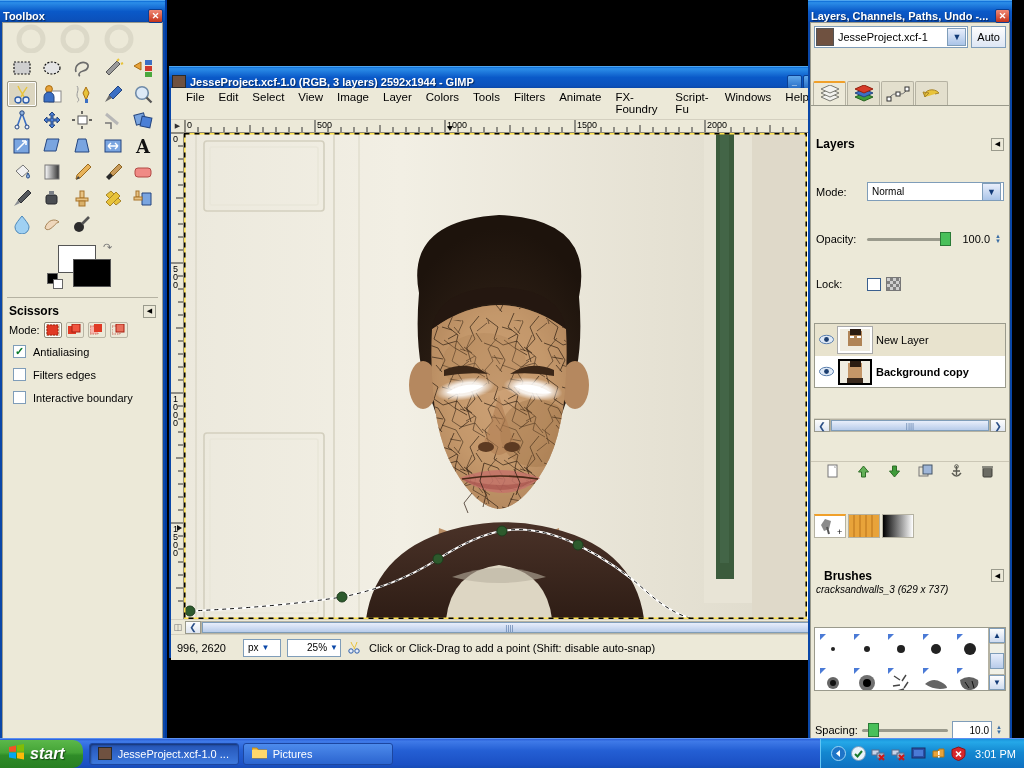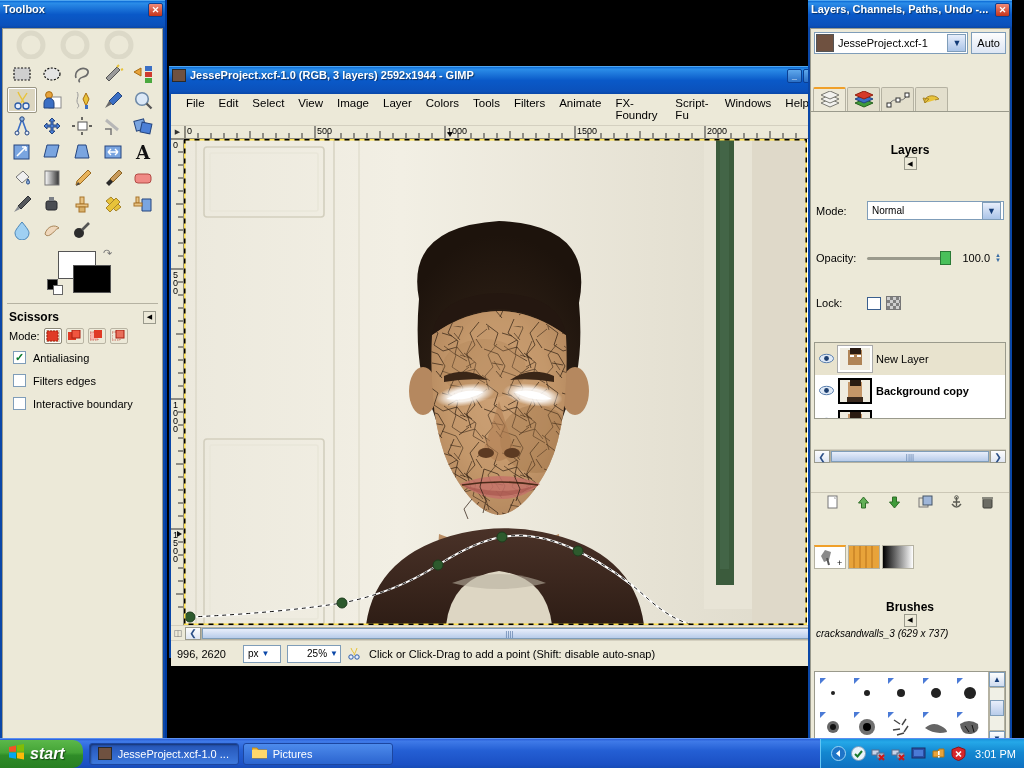--- a/index.html
+++ b/index.html
@@ -5,23 +5,23 @@
   * { box-sizing: border-box; margin:0; padding:0; }
   html,body { width:1024px; height:768px; overflow:hidden; }
   body {
     font-family: "Liberation Sans", sans-serif;
     font-size: 11px;
     background:#000;
     position:relative;
   }
   
   .xp-title {
-    height:28px;
+    height:22px;
     background: linear-gradient(to bottom,#0a6ad6 0%,#2b8de8 8%,#0a59c8 50%,#0b51bb 90%,#0a47a8 100%);
-    display:flex; align-items:flex-start; padding:2px 2px 0 3px;
+    display:flex; align-items:center; padding:8px 2px 0 3px;
     color:#fff; font-weight:bold; font-size:11px;
     border-top:1px solid #4fa5ef;
   }
   .xp-title .t-label { flex:1; overflow:hidden; white-space:nowrap; text-shadow:1px 1px 1px rgba(0,0,0,.5); }
   .xp-btn {
     width:15px;height:14px;margin-left:1px;border:1px solid #0b3f93;border-radius:2px;
     background:linear-gradient(to bottom,#5fa8ec,#2a6fc6);
     display:flex;align-items:center;justify-content:center;color:#fff;font-size:9px;font-weight:bold;
   }
   .xp-btn.close { background:linear-gradient(to bottom,#f08a77,#c5331a); }
@@ -75,21 +75,21 @@
   .imgsel { display:flex; align-items:center; gap:3px; padding:3px; }
   .imgsel .fld { flex:1; display:flex; align-items:center; background:#fff; border:1px solid #7f9db9; height:22px; padding:1px;}
   .imgsel .thumb { width:18px;height:18px; background:#6f5140; border:1px solid #555; margin-right:4px;}
   .dd { width:19px;height:18px;background:linear-gradient(#e8eefb,#aac4e8);border:1px solid #7f9db9;
         display:flex;align-items:center;justify-content:center;color:#123a77;font-size:9px;}
   .autobtn { border:1px solid #7f9db9;background:linear-gradient(#fdfdfd,#dde6f4); height:22px; padding:0 5px; display:flex;align-items:center;font-size:11px;}
   .dtabs { display:flex; gap:1px; padding:2px 2px 0 2px; background:#ece9d8; border-bottom:1px solid #9a9a8c;}
   .dtab { width:33px;height:24px;border:1px solid #b5b2a2;border-bottom:none;background:#e3dfcd;
           display:flex;align-items:center;justify-content:center; border-radius:2px 2px 0 0;}
   .dtab.sel { background:#ece9d8; border-top:2px solid #f0a02a; }
-  .lay-head { display:flex;align-items:center;padding:3px 5px 1px 5px;flex-direction:column;}
+  .lay-head { display:flex;align-items:center;padding:3px 5px 1px 5px;}
   .lay-head .ttl{ font-weight:bold; font-size:12px; flex:1;}
   .kv { display:flex; align-items:center; gap:5px; padding:2px 5px; }
   .kv .k { width:46px; font-size:11px;}
   .slider { flex:1; height:12px; position:relative; display:flex; align-items:center;}
   .slider .trk { height:3px; background:#9a9a8c; width:100%; border-radius:2px;}
   .slider .knb { position:absolute; right:0; width:11px;height:14px;background:#49c05a;border:1px solid #2a7a36;}
   .spin { width:9px; display:flex; flex-direction:column; color:#3a6ea5; font-size:6px; line-height:5px;}
   .checker { width:15px;height:14px; background-image:
        linear-gradient(45deg,#808080 25%,transparent 25%,transparent 75%,#808080 75%),
        linear-gradient(45deg,#808080 25%,#cfcfcf 25%,#cfcfcf 75%,#808080 75%);
@@ -919,21 +919,21 @@
               <linearGradient id="gt" x1="0" y1="0" x2="1" y2="0">
                 <stop offset="0" stop-color="#000"></stop>
                 <stop offset="1" stop-color="#fff"></stop>
               </linearGradient>
             </defs>
             <rect width="30" height="22" fill="url(#gt)"></rect>
           </svg></div>
     </div>
 
     <div style="padding:3px 5px 0 5px;">
-      <div class="lay-head" style="padding:0;">
+      <div class="lay-head" style="padding:0;margin-left:8px;">
         <span class="ttl">Brushes</span>
         <span class="tri-btn">◀</span>
       </div>
       <div style="font-style:italic;font-size:10px;padding:1px 0 2px 0;">cracksandwalls_3 (629 x 737)</div>
     </div>
 
     <div class="brgrid">
       <div class="brcells">
         <div class="brcell">
             <svg width="30" height="30">
@@ -1113,20 +1113,34 @@
       </div>
       <div class="vscroll">
         <span class="vsb">▲</span>
         <span style="flex:1;background:#f0f0e6;border:1px solid #b5b2a2;position:relative;">
           <span style="position:absolute;left:0;right:0;top:30%;height:16px;background:linear-gradient(#e8eefb,#b8ccea);border:1px solid #7f9db9;"></span>
         </span>
         <span class="vsb">▼</span>
       </div>
     </div>
 
+    <div class="spacing">
+      <span>Spacing:</span>
+      <span class="slider" style="flex:1;">
+        <span class="trk"></span>
+        <span class="knb" style="left:6px;right:auto;"></span>
+      </span>
+      <span class="combo" style="width:40px;justify-content:flex-end;">
+        <span>10.0</span>
+      </span>
+      <span class="spin">
+          <span>▲</span>
+          <span>▼</span>
+        </span>
+    </div>
   </div>
 </div>
 
 <div id="taskbar">
   <div id="startbtn">
     <span>
       <svg width="17" height="17" viewBox="0 0 17 17">
         <path d="M1 4 l7-1.6 v6.4 H1z" fill="#f35325"></path>
         <path d="M9 2.2 L16 1 v7.8 H9z" fill="#81bc06"></path>
         <path d="M1 9.6 h7 v6.2 L1 14.4z" fill="#05a6f0"></path>

